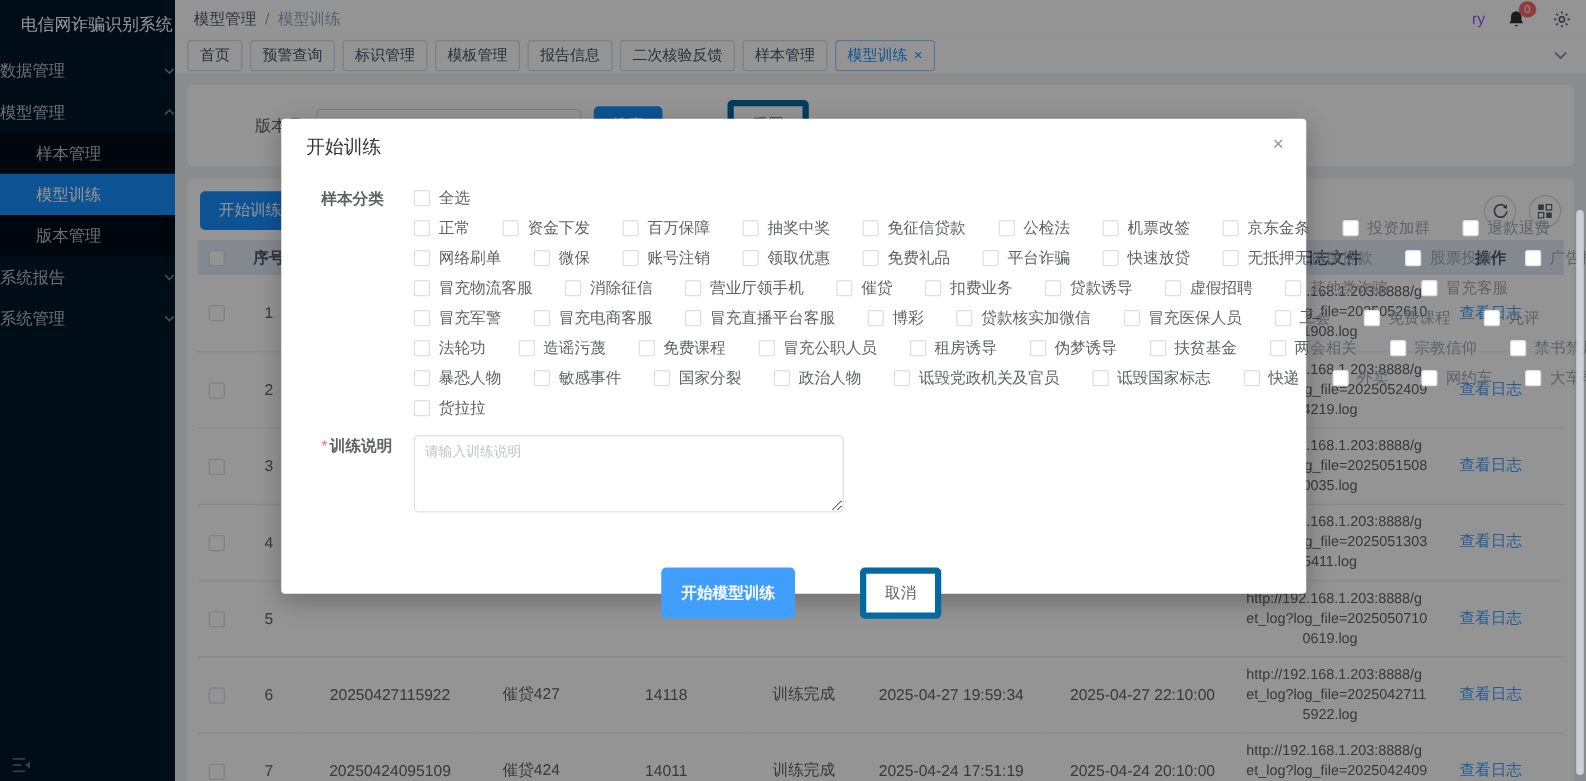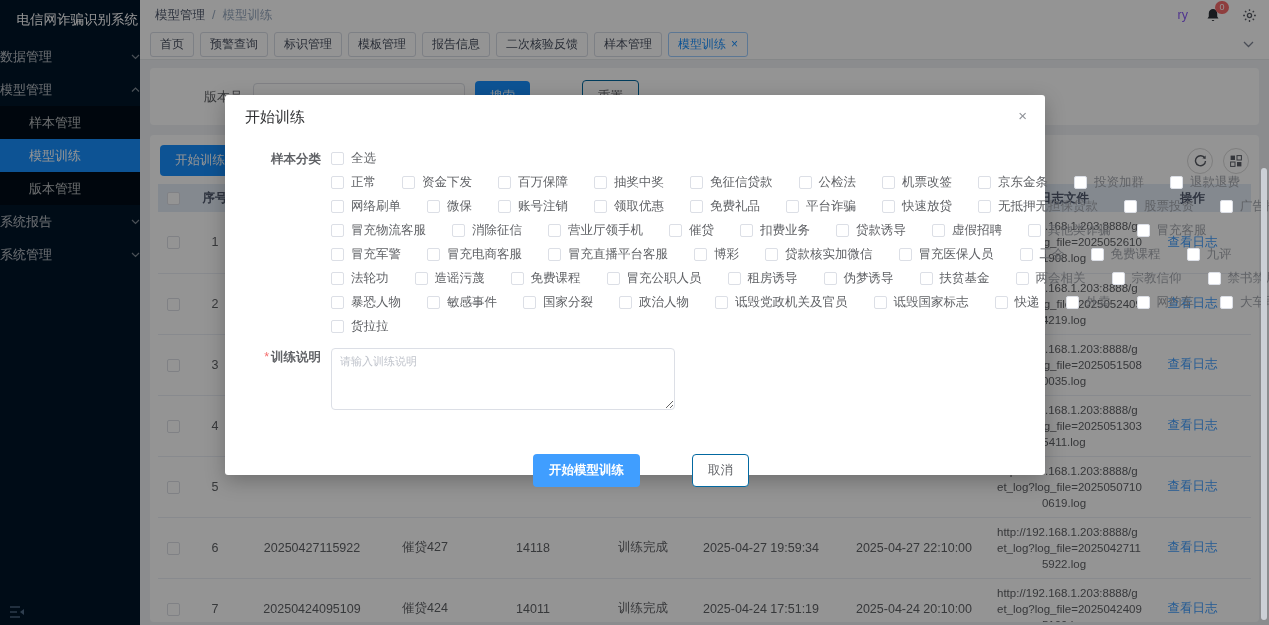--- a/index.html
+++ b/index.html
@@ -32,21 +32,21 @@
   .tab.active .tab-close { margin-left:5px; }
   .tab-chevron { margin-left:auto; color:#808695; cursor:pointer; padding:0 5px; }
 
   .content { flex:1; padding:8px 10px; overflow:hidden; }
   .card { background:#fff; border-radius:4px; }
   .search-card { padding:12px 16px; display:flex; align-items:center; gap:10px; }
   .search-label { font-size:13px; color:#606266; margin-left:38px; }
   .search-input { width:212px; height:28px; border:1px solid #dcdfe6; border-radius:4px; padding:0 8px; font-size:12.5px; outline:none; }
   .btn { border:none; border-radius:4px; font-size:12.5px; padding:7px 15px; cursor:pointer; }
   .btn-primary { background:#1890ff; color:#fff; }
-  .btn-plain { background:#fff; border:1px solid #0369a1; color:#606266;margin-left:42px; }
+  .btn-plain { background:#fff; border:5px solid #0369a1; color:#606266;margin-left:42px; }
 
   .table-card { margin-top:10px; padding:8px 8px 0; height:487px; overflow:hidden; }
   .toolbar { display:flex; align-items:center; justify-content:space-between; margin:2px 2px 8px; }
   .circle-btns { display:flex; gap:10px; }
   .circle-btn { width:26px; height:26px; border-radius:50%; border:1px solid #d9d9d9; background:#fff; display:flex; align-items:center; justify-content:center; color:#5a5e66; cursor:pointer; }
 
   table { width:100%; border-collapse:collapse; table-layout:fixed; text-align:center; }
   thead th { background:#e3ecf7; color:#515a6e; font-size:12.5px; font-weight:bold; height:28px; padding:0 2px; }
   tbody td { border-bottom:1px solid #ebeef5; height:61px; padding:2px 3px; font-size:12.5px; color:#606266; }
   .cbx-box { width:13px; height:13px; border:1px solid #dcdfe6; border-radius:2px; background:#fff; display:inline-block; vertical-align:middle; cursor:pointer; }
@@ -56,21 +56,21 @@
   .scrollbar-thumb { position:absolute; right:2px; top:168px; width:6px; height:452px; background:#ccd0d6; border-radius:3px; z-index:60; }
 
   
   .overlay { position:absolute; inset:0; background:rgba(0,0,0,.42); z-index:40; }
   .modal { position:absolute; left:225px; top:95px; width:820px; height:380px; background:#fff; border-radius:3px; z-index:50; box-shadow:0 6px 20px rgba(0,0,0,.25); }
   .modal-header { padding:13px 18px 0 20px; display:flex; justify-content:space-between; align-items:flex-start; }
   .modal-title { font-size:15px; color:#303133; }
   .modal-close { color:#909399; font-size:15px; cursor:pointer; line-height:1; }
   .modal-body { padding:23px 20px 0 32px; }
   .form-row { display:flex; }
-  .form-label { width:64px; flex-shrink:0; text-align:right; font-size:12.5px; color:#606266; font-weight:bold; margin-right:10px; padding-top:1px; white-space:nowrap; }
+  .form-label { width:64px; flex-shrink:0; font-size:12.5px; color:#606266; font-weight:bold; margin-right:10px; padding-top:1px; white-space:nowrap; }
   .req { color:#f56c6c; margin-right:2px; font-weight:normal; }
   .cbx-rows { display:flex; flex-direction:column; gap:7px; }
   .cbx-line { display:flex; gap:26px; }
   .cbx { display:flex; align-items:center; gap:7px; font-size:12.5px; color:#606266; cursor:pointer; white-space:nowrap; }
   .desc-row { margin-top:13px; }
   .desc-textarea { width:344px; height:62px; border:1px solid #dcdfe6; border-radius:4px; padding:5px 8px; font-size:11px; font-family:inherit; color:#606266; resize:vertical; outline:none; }
   .desc-textarea::placeholder { color:#c0c4cc; }
   .modal-footer { text-align:center; margin-top:44px; display:flex; justify-content:center; gap:10px; }
   .btn-submit { background:#409eff; color:#fff; padding:8px 16px;font-weight:bold; }
   svg { display:block; }

